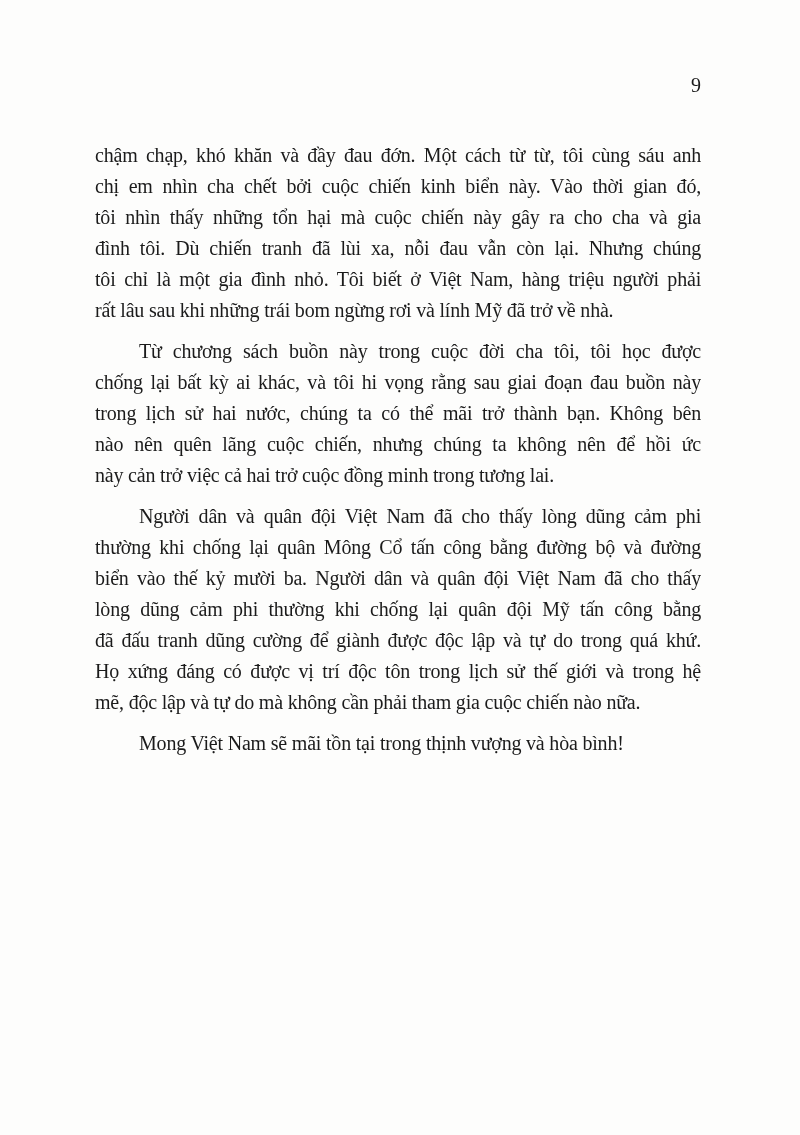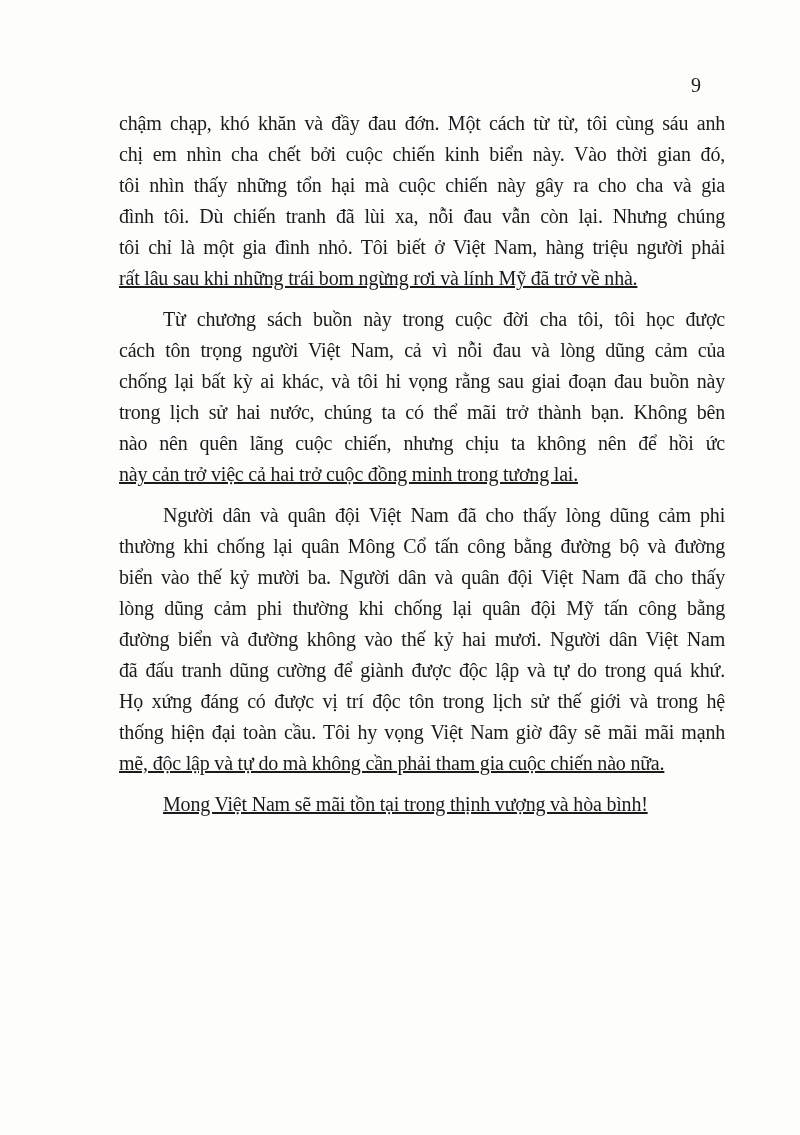--- a/index.html
+++ b/index.html
@@ -22,44 +22,42 @@
     top: 72px;
     left: 95px;
     width: 606px;
     text-align: right;
     font-size: 20px;
     line-height: 26px;
     color: #1b1b1b;
   }
   .body-text {
     position: absolute;
-    top: 108px;
+    top: 140px;
     left: 95px;
     width: 606px;
-    margin-left: 24px;
   }
   .paragraph {
     margin: 0 0 10px 0;
   }
   .line {
     font-size: 20px;
     line-height: 31px;
     letter-spacing: -0.2px;
     text-align: justify;
     text-align-last: justify;
     white-space: normal;
     height: 31px;
     overflow: hidden;
   }
   .line.indent {
     padding-left: 44px;
   }
   .line.para-end {
     text-align-last: left;
-    text-decoration: underline;
   }
 </style>
 </head>
 <body>
 
 <div class="page">
 
   <div class="page-number">9</div>
 
   <div class="body-text">
@@ -68,36 +66,33 @@
       <div class="line">chậm chạp, khó khăn và đầy đau đớn. Một cách từ từ, tôi cùng sáu anh</div>
       <div class="line">chị em nhìn cha chết bởi cuộc chiến kinh biển này. Vào thời gian đó,</div>
       <div class="line">tôi nhìn thấy những tổn hại mà cuộc chiến này gây ra cho cha và gia</div>
       <div class="line">đình tôi. Dù chiến tranh đã lùi xa, nỗi đau vẫn còn lại. Nhưng chúng</div>
       <div class="line">tôi chỉ là một gia đình nhỏ. Tôi biết ở Việt Nam, hàng triệu người phải</div>
       <div class="line para-end">rất lâu sau khi những trái bom ngừng rơi và lính Mỹ đã trở về nhà.</div>
     </div>
 
     <div class="paragraph">
       <div class="line indent">Từ chương sách buồn này trong cuộc đời cha tôi, tôi học được</div>
-      <div class="line">cách tôn trọng người Việt Nam, cả vì nỗi đau và lòng dũng cảm của</div>
       <div class="line">chống lại bất kỳ ai khác, và tôi hi vọng rằng sau giai đoạn đau buồn này</div>
       <div class="line">trong lịch sử hai nước, chúng ta có thể mãi trở thành bạn. Không bên</div>
-      <div class="line">nào nên quên lãng cuộc chiến, nhưng chịu ta không nên để hồi ức</div>
+      <div class="line">nào nên quên lãng cuộc chiến, nhưng chúng ta không nên để hồi ức</div>
       <div class="line para-end">này cản trở việc cả hai trở cuộc đồng minh trong tương lai.</div>
     </div>
 
     <div class="paragraph">
       <div class="line indent">Người dân và quân đội Việt Nam đã cho thấy lòng dũng cảm phi</div>
       <div class="line">thường khi chống lại quân Mông Cổ tấn công bằng đường bộ và đường</div>
       <div class="line">biển vào thế kỷ mười ba. Người dân và quân đội Việt Nam đã cho thấy</div>
       <div class="line">lòng dũng cảm phi thường khi chống lại quân đội Mỹ tấn công bằng</div>
-      <div class="line">đường biển và đường không vào thế kỷ hai mươi. Người dân Việt Nam</div>
       <div class="line">đã đấu tranh dũng cường để giành được độc lập và tự do trong quá khứ.</div>
       <div class="line">Họ xứng đáng có được vị trí độc tôn trong lịch sử thế giới và trong hệ</div>
-      <div class="line">thống hiện đại toàn cầu. Tôi hy vọng Việt Nam giờ đây sẽ mãi mãi mạnh</div>
       <div class="line para-end">mẽ, độc lập và tự do mà không cần phải tham gia cuộc chiến nào nữa.</div>
     </div>
 
     <div class="paragraph">
       <div class="line indent para-end">Mong Việt Nam sẽ mãi tồn tại trong thịnh vượng và hòa bình!</div>
     </div>
 
   </div>
 </div>
 

